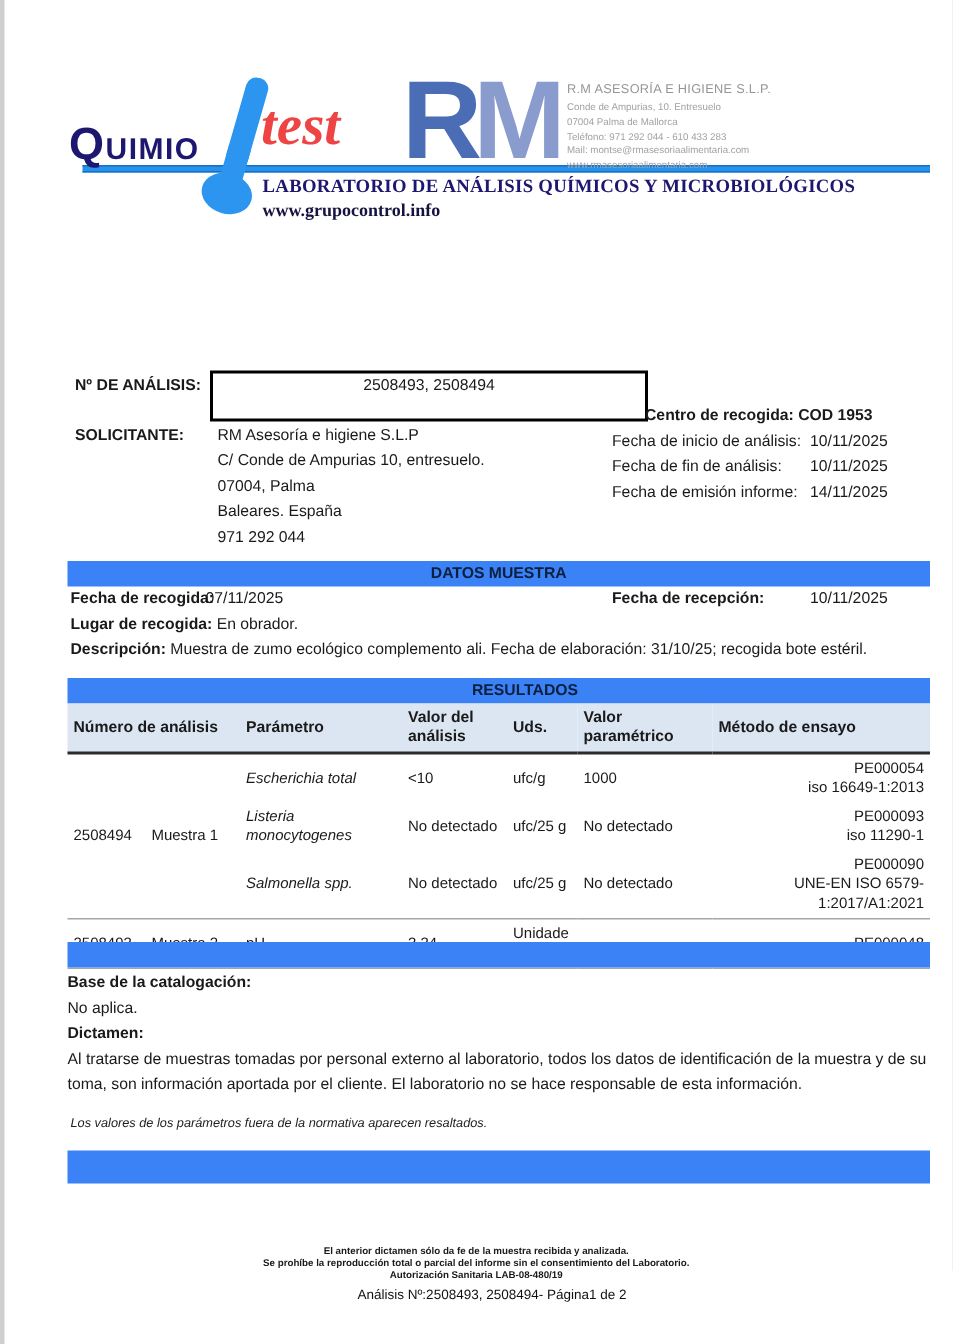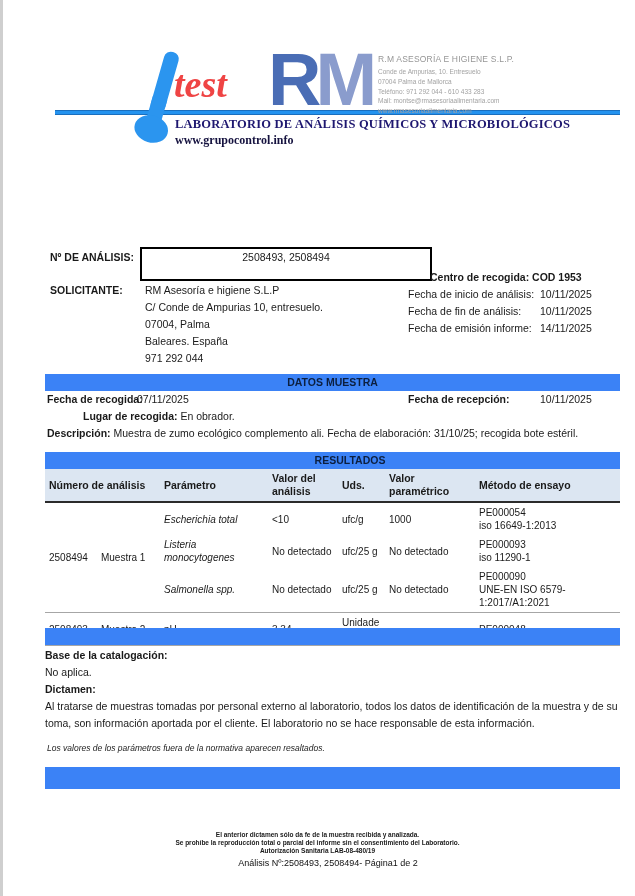--- a/index.html
+++ b/index.html
@@ -57,31 +57,31 @@
   
   .bar { position:absolute; left:45px; width:575px; height:17px; background:#3b82f6;
     text-align:center; font-size:10.5px; font-weight:700; color:#0c1f3f; line-height:17px; }
 
   
   .dm-row1 { position:absolute; left:45px; top:393px; width:575px; font-size:10.5px; }
   .dm-row1 .lbl { font-weight:700; }
   .dm-val1 { position:absolute; left:60px;padding-left:32px; }
   .dm-lbl2 { position:absolute; left:363px; font-weight:700; }
   .dm-val2 { position:absolute; left:495px; }
-  .dm-row2 { position:absolute; left:47px; top:410px; font-size:10.5px;margin-left:36px; }
+  .dm-row2 { position:absolute; left:47px; top:410px; font-size:10.5px; }
   .dm-row3 { position:absolute; left:47px; top:427px; font-size:10.5px; width:575px; }
   .inline-bold { font-weight:700; }
 
   
   .rtable { position:absolute; left:45px; top:469px; width:575px; border-collapse:collapse;
     table-layout:fixed; font-size:10px; }
   .rtable th { background:#dce6f2; font-size:10.5px; font-weight:700; text-align:left;
     vertical-align:middle; padding:3px 4px; border-bottom:2px solid #2b2b2b; line-height:1.25; }
   .rtable td { padding:3px 4px; vertical-align:middle; line-height:1.3; }
-  .metodo { white-space:pre-line; }
+  .metodo { white-space:pre-line; text-align:right; }
   .param-italic { font-style:italic; }
   .group2 td { border-top:1px solid #a6a6a6; border-bottom:1px solid #a6a6a6; }
   .num-cell span + span { margin-left:13px; }
   .uds-wrap { word-break:break-all; }
 
   
   .bar-empty1 { top:628px; }
   .bar-empty2 { top:767px; height:22px; }
   .catalog { position:absolute; left:45px; top:647px; width:578px; font-size:10.5px; line-height:17px; }
   .catalog .b { font-weight:700; }
@@ -94,20 +94,21 @@
 </style>
 </head>
 <body>
 
 <div class="page">
   <div class="edge-strip"></div>
 
   <div class="blue-rule"></div>
 
   <div class="quimio-logo">
+    <span class="quimio-word"><span class="q-big">Q</span><span class="q-small">UIMIO</span></span>
     <span class="tube-icon">
       <svg width="58" height="100" viewBox="0 0 58 100">
         <g transform="rotate(16 29 50)" fill="#2b95ef">
           <rect x="22" y="0" width="15" height="62" rx="7"></rect>
           <rect x="22" y="48" width="15" height="24"></rect>
           <ellipse cx="29.5" cy="80" rx="17" ry="13.5"></ellipse>
         </g>
       </svg>
     </span>
     <span class="test-word">test</span>

